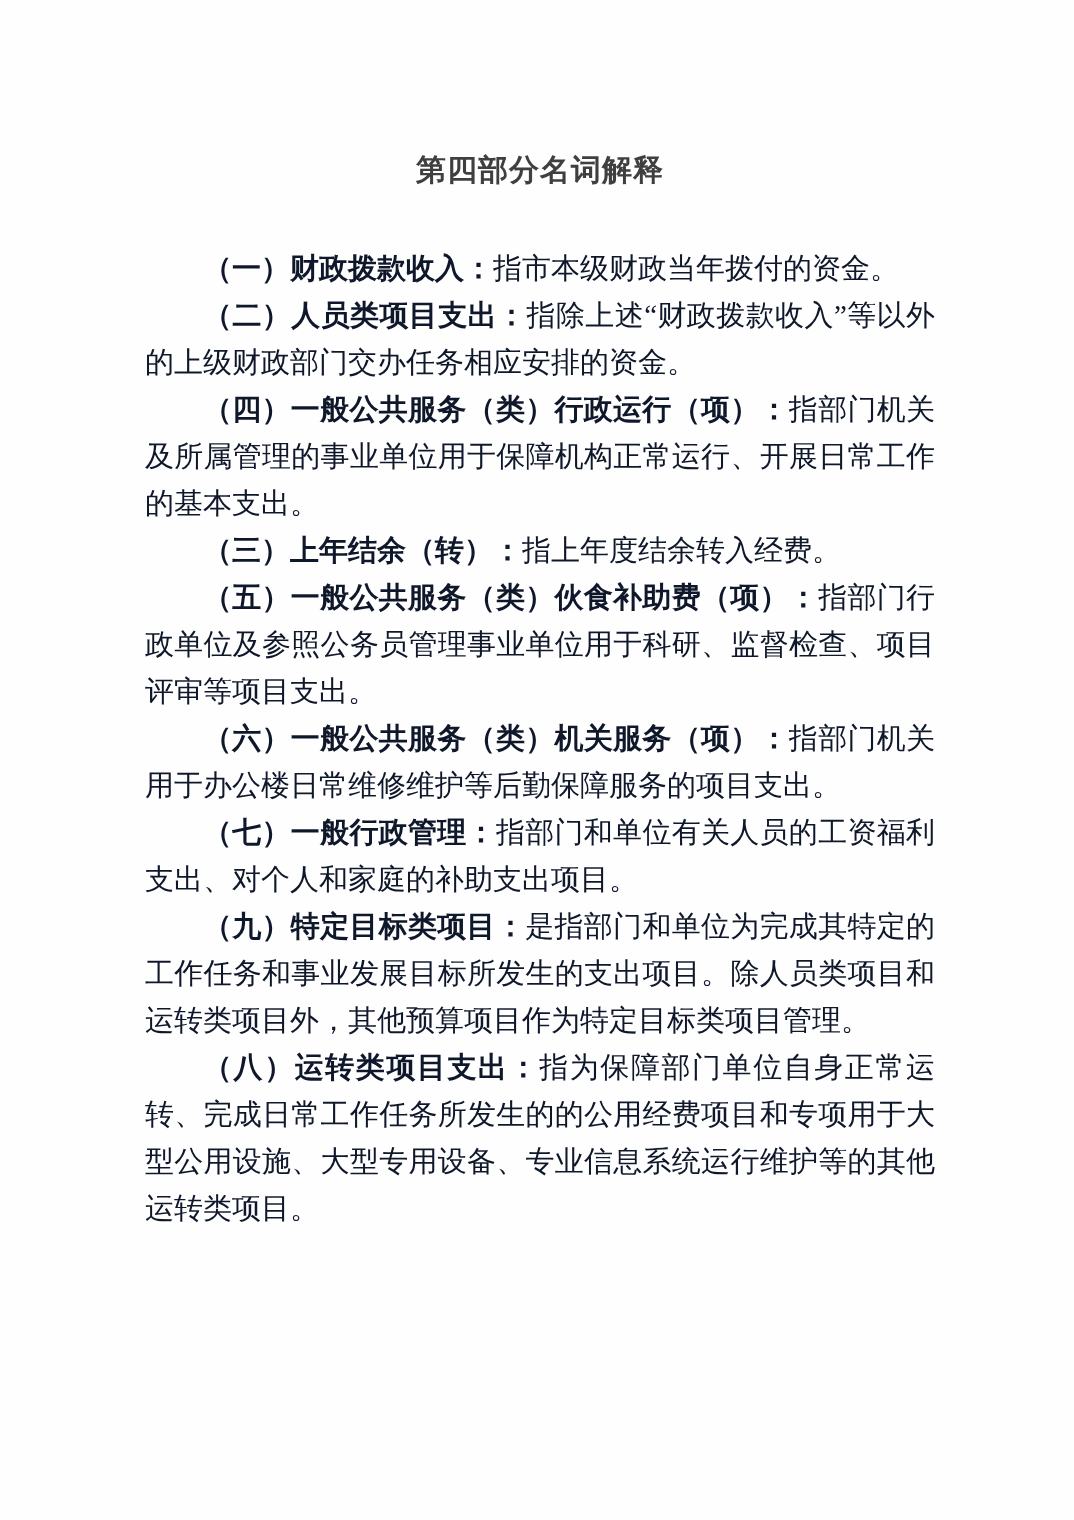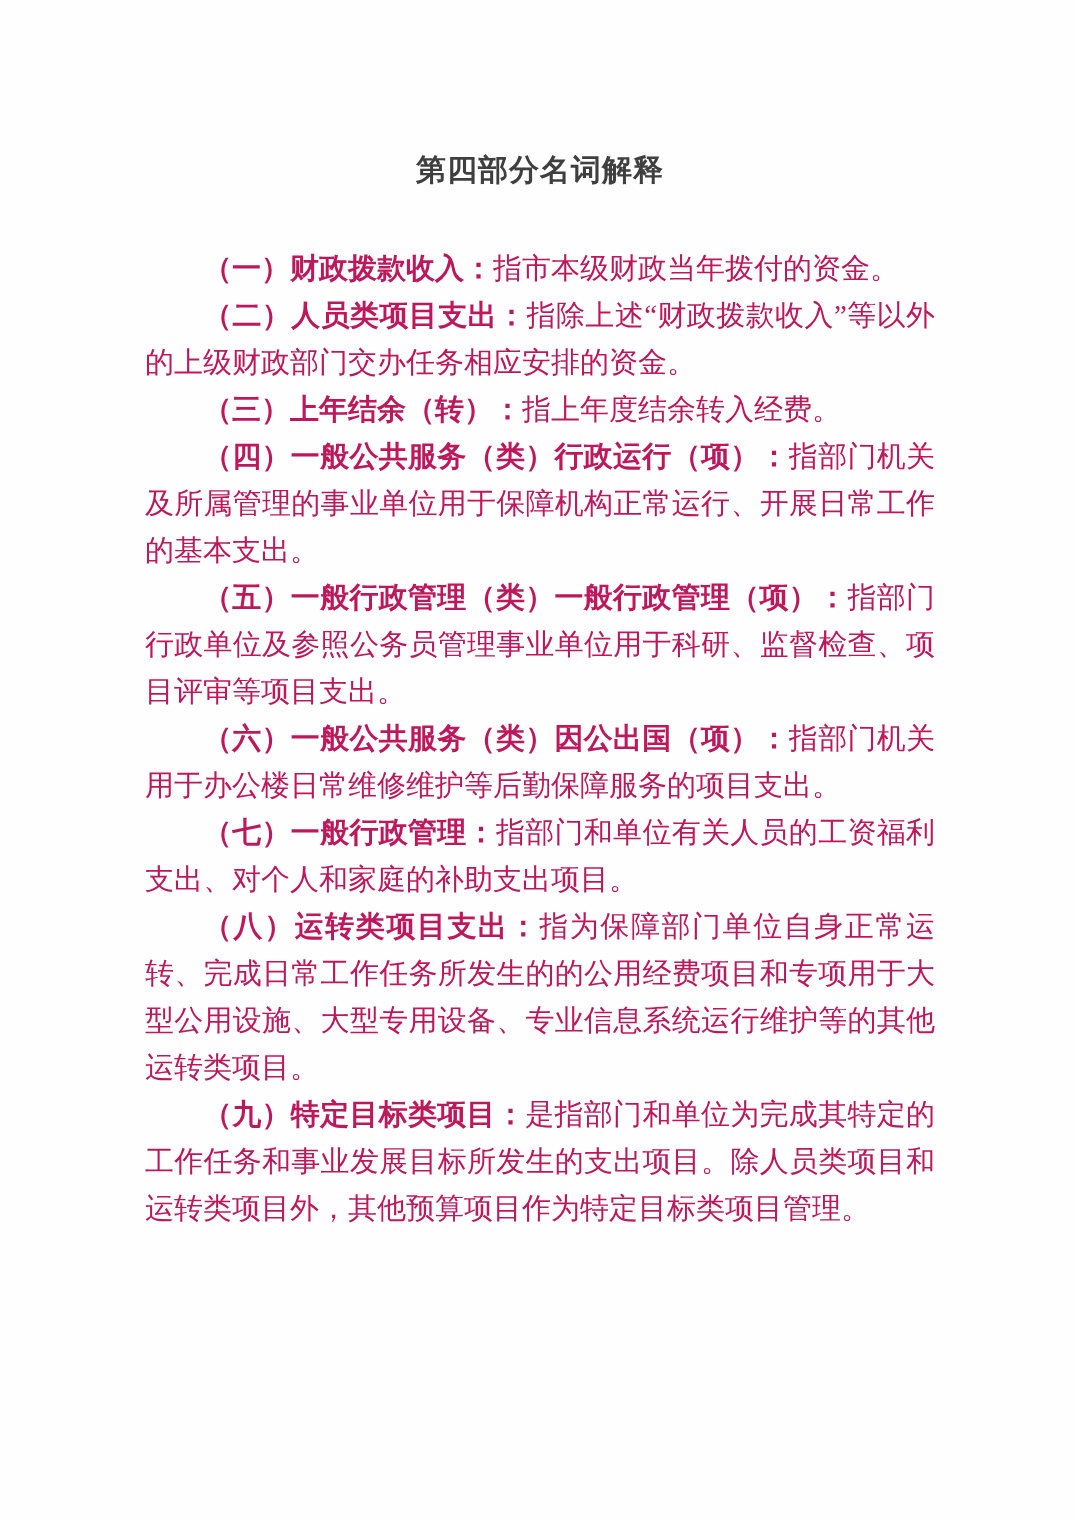--- a/index.html
+++ b/index.html
@@ -23,46 +23,46 @@
       font-weight: 700;
       color: #3f3f3f;
       text-align: center;
       letter-spacing: 1px;
       margin: 0 0 54px 0;
     }
     .para {
       font-family: "Liberation Serif", "DejaVu Serif", serif;
       font-size: 29px;
       line-height: 47px;
-      color: #be185d;
+      color: #0f172a;
       margin: 0;
       text-align: justify;
       text-indent: 2em;
     }
     .para .term {
       font-weight: 700;
     }
   </style>
 </head>
 <body>
 
 <div class="page">
   <h1 class="doc-title">第四部分名词解释</h1>
 
   <p class="para"><span class="term">（一）财政拨款收入：</span><span>指市本级财政当年拨付的资金。</span></p>
 
   <p class="para"><span class="term">（二）人员类项目支出：</span><span>指除上述“财政拨款收入”等以外的上级财政部门交办任务相应安排的资金。</span></p>
 
+  <p class="para"><span class="term">（四）一般公共服务（类）行政运行（项）：</span><span>指部门机关及所属管理的事业单位用于保障机构正常运行、开展日常工作的基本支出。</span></p>
+
   <p class="para"><span class="term">（三）上年结余（转）：</span><span>指上年度结余转入经费。</span></p>
 
-  <p class="para"><span class="term">（四）一般公共服务（类）行政运行（项）：</span><span>指部门机关及所属管理的事业单位用于保障机构正常运行、开展日常工作的基本支出。</span></p>
+  <p class="para"><span class="term">（五）一般公共服务（类）伙食补助费（项）：</span><span>指部门行政单位及参照公务员管理事业单位用于科研、监督检查、项目评审等项目支出。</span></p>
 
-  <p class="para"><span class="term">（五）一般行政管理（类）一般行政管理（项）：</span><span>指部门行政单位及参照公务员管理事业单位用于科研、监督检查、项目评审等项目支出。</span></p>
-
-  <p class="para"><span class="term">（六）一般公共服务（类）因公出国（项）：</span><span>指部门机关用于办公楼日常维修维护等后勤保障服务的项目支出。</span></p>
+  <p class="para"><span class="term">（六）一般公共服务（类）机关服务（项）：</span><span>指部门机关用于办公楼日常维修维护等后勤保障服务的项目支出。</span></p>
 
   <p class="para"><span class="term">（七）一般行政管理：</span><span>指部门和单位有关人员的工资福利支出、对个人和家庭的补助支出项目。</span></p>
 
+  <p class="para"><span class="term">（九）特定目标类项目：</span><span>是指部门和单位为完成其特定的工作任务和事业发展目标所发生的支出项目。除人员类项目和运转类项目外，其他预算项目作为特定目标类项目管理。</span></p>
+
   <p class="para"><span class="term">（八）运转类项目支出：</span><span>指为保障部门单位自身正常运转、完成日常工作任务所发生的的公用经费项目和专项用于大型公用设施、大型专用设备、专业信息系统运行维护等的其他运转类项目。</span></p>
-
-  <p class="para"><span class="term">（九）特定目标类项目：</span><span>是指部门和单位为完成其特定的工作任务和事业发展目标所发生的支出项目。除人员类项目和运转类项目外，其他预算项目作为特定目标类项目管理。</span></p>
 
 </div>
 
 </body></html>

